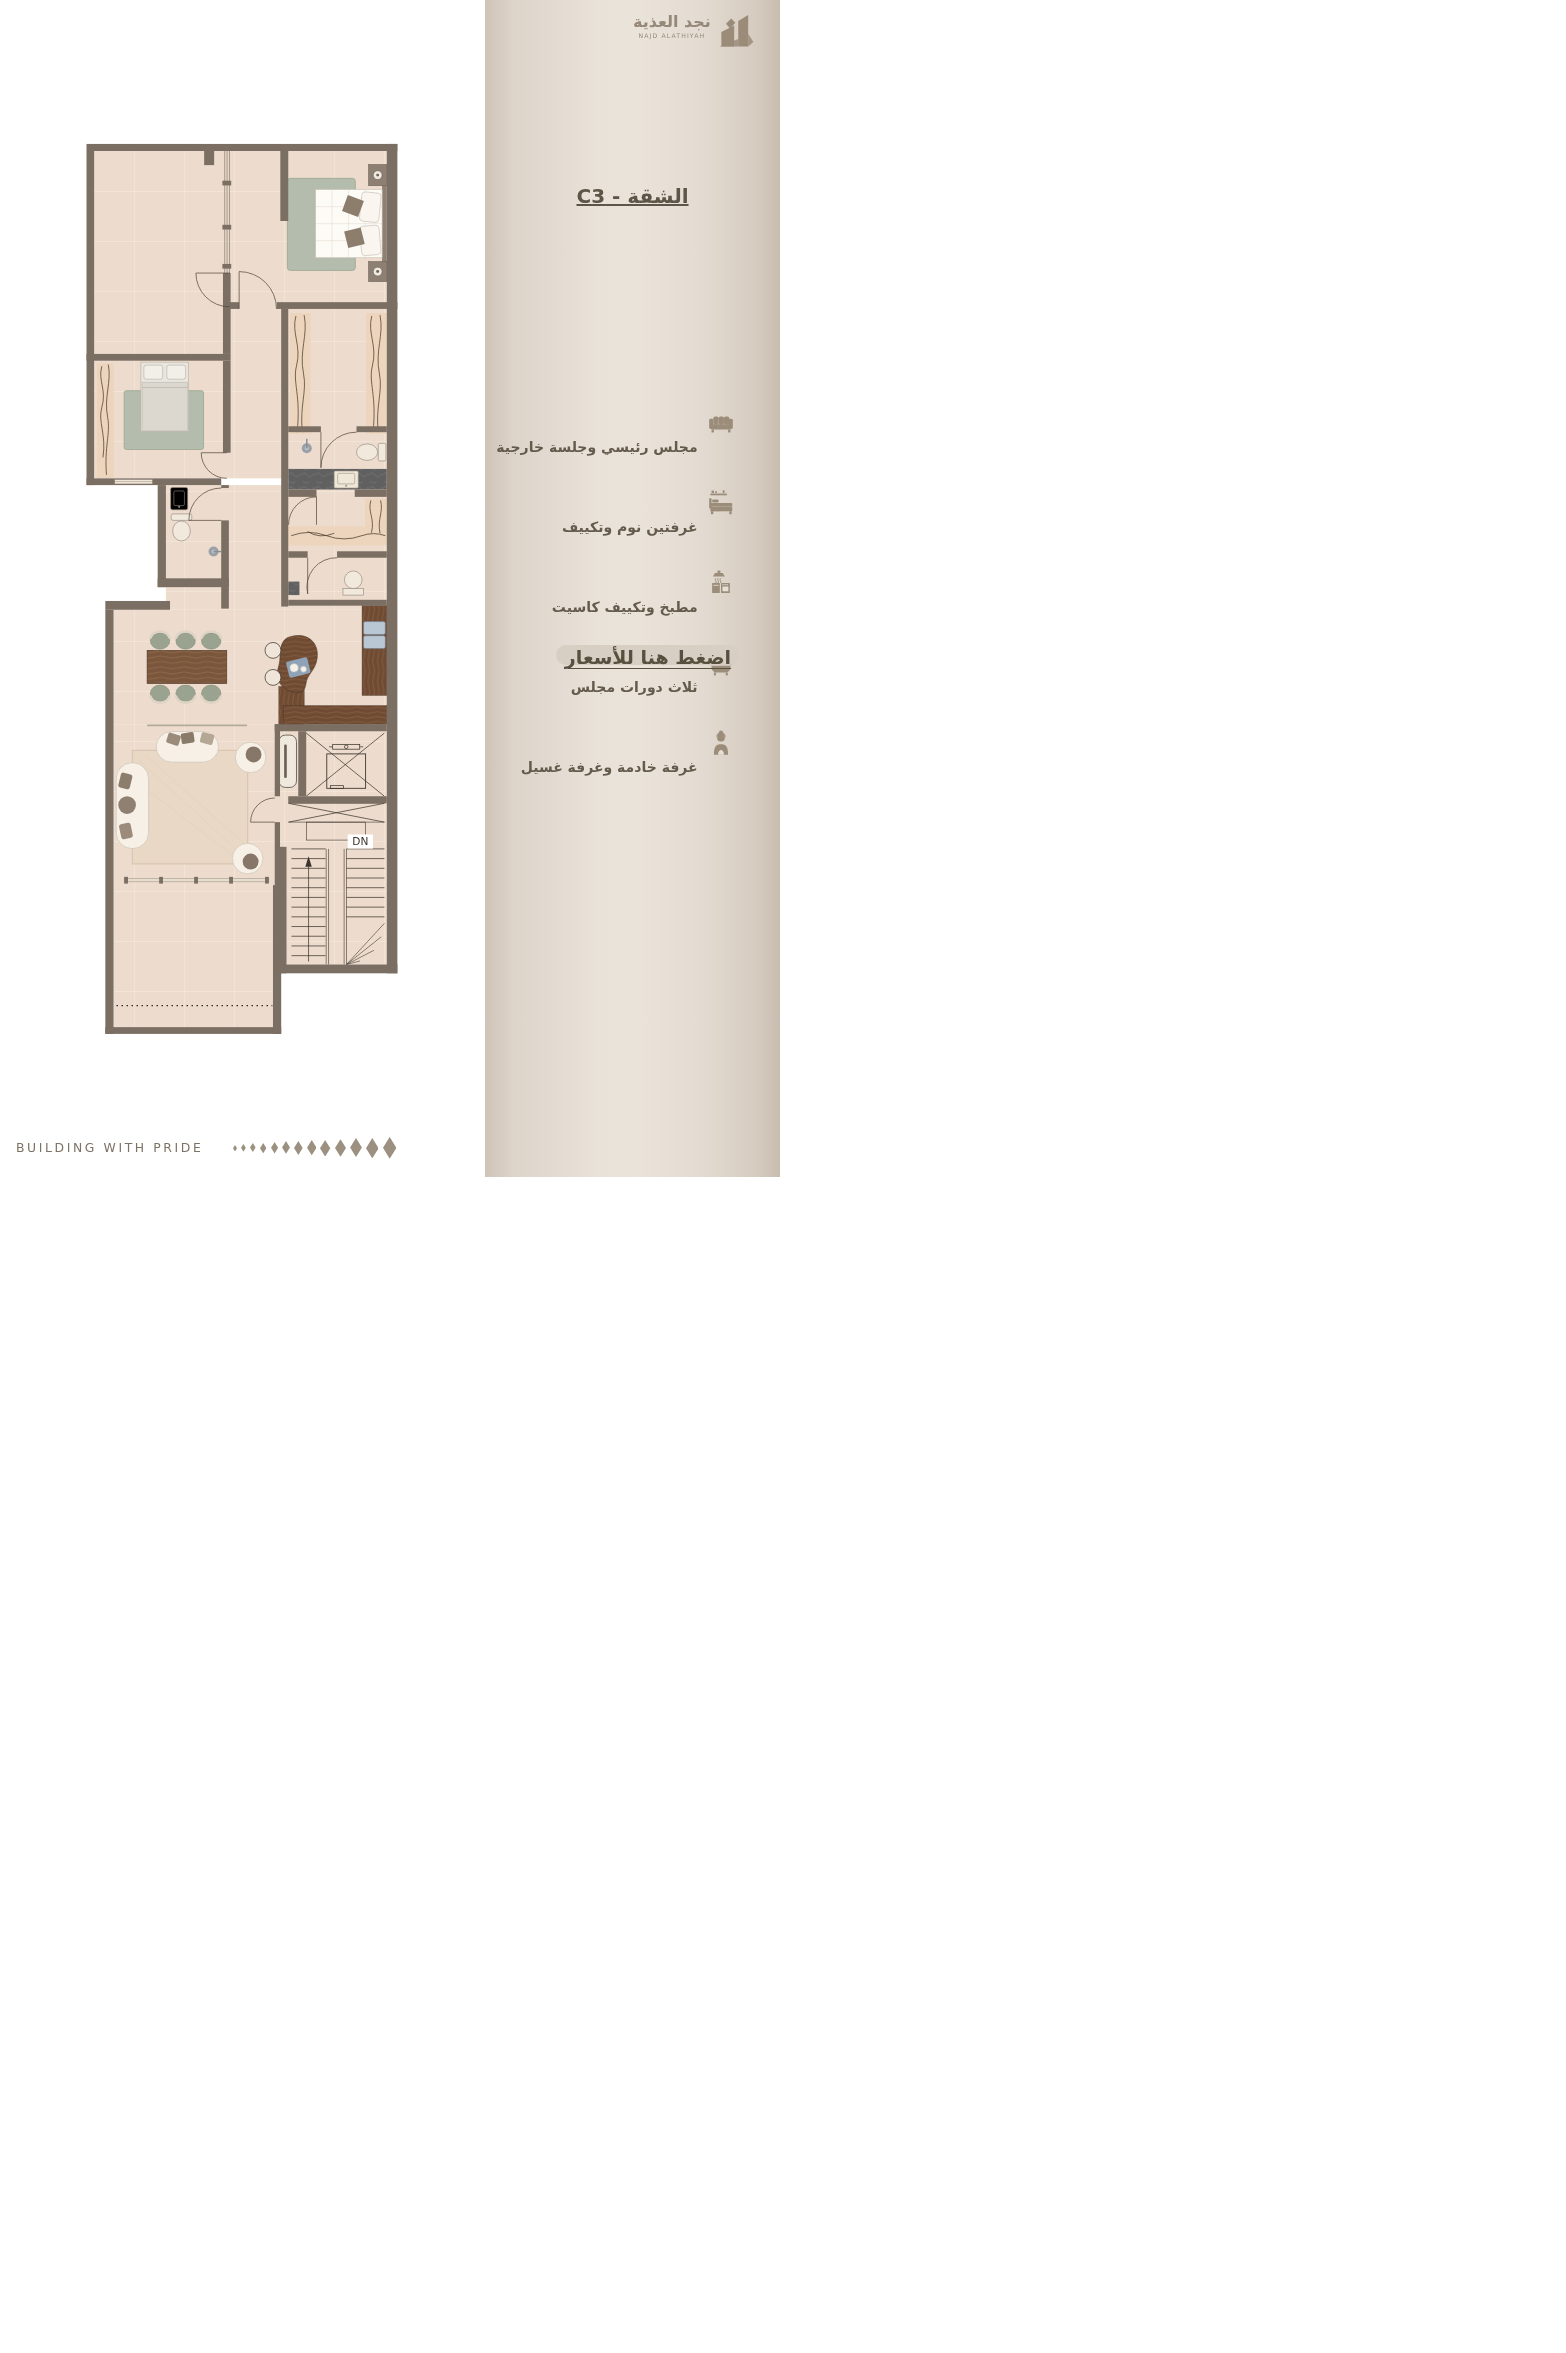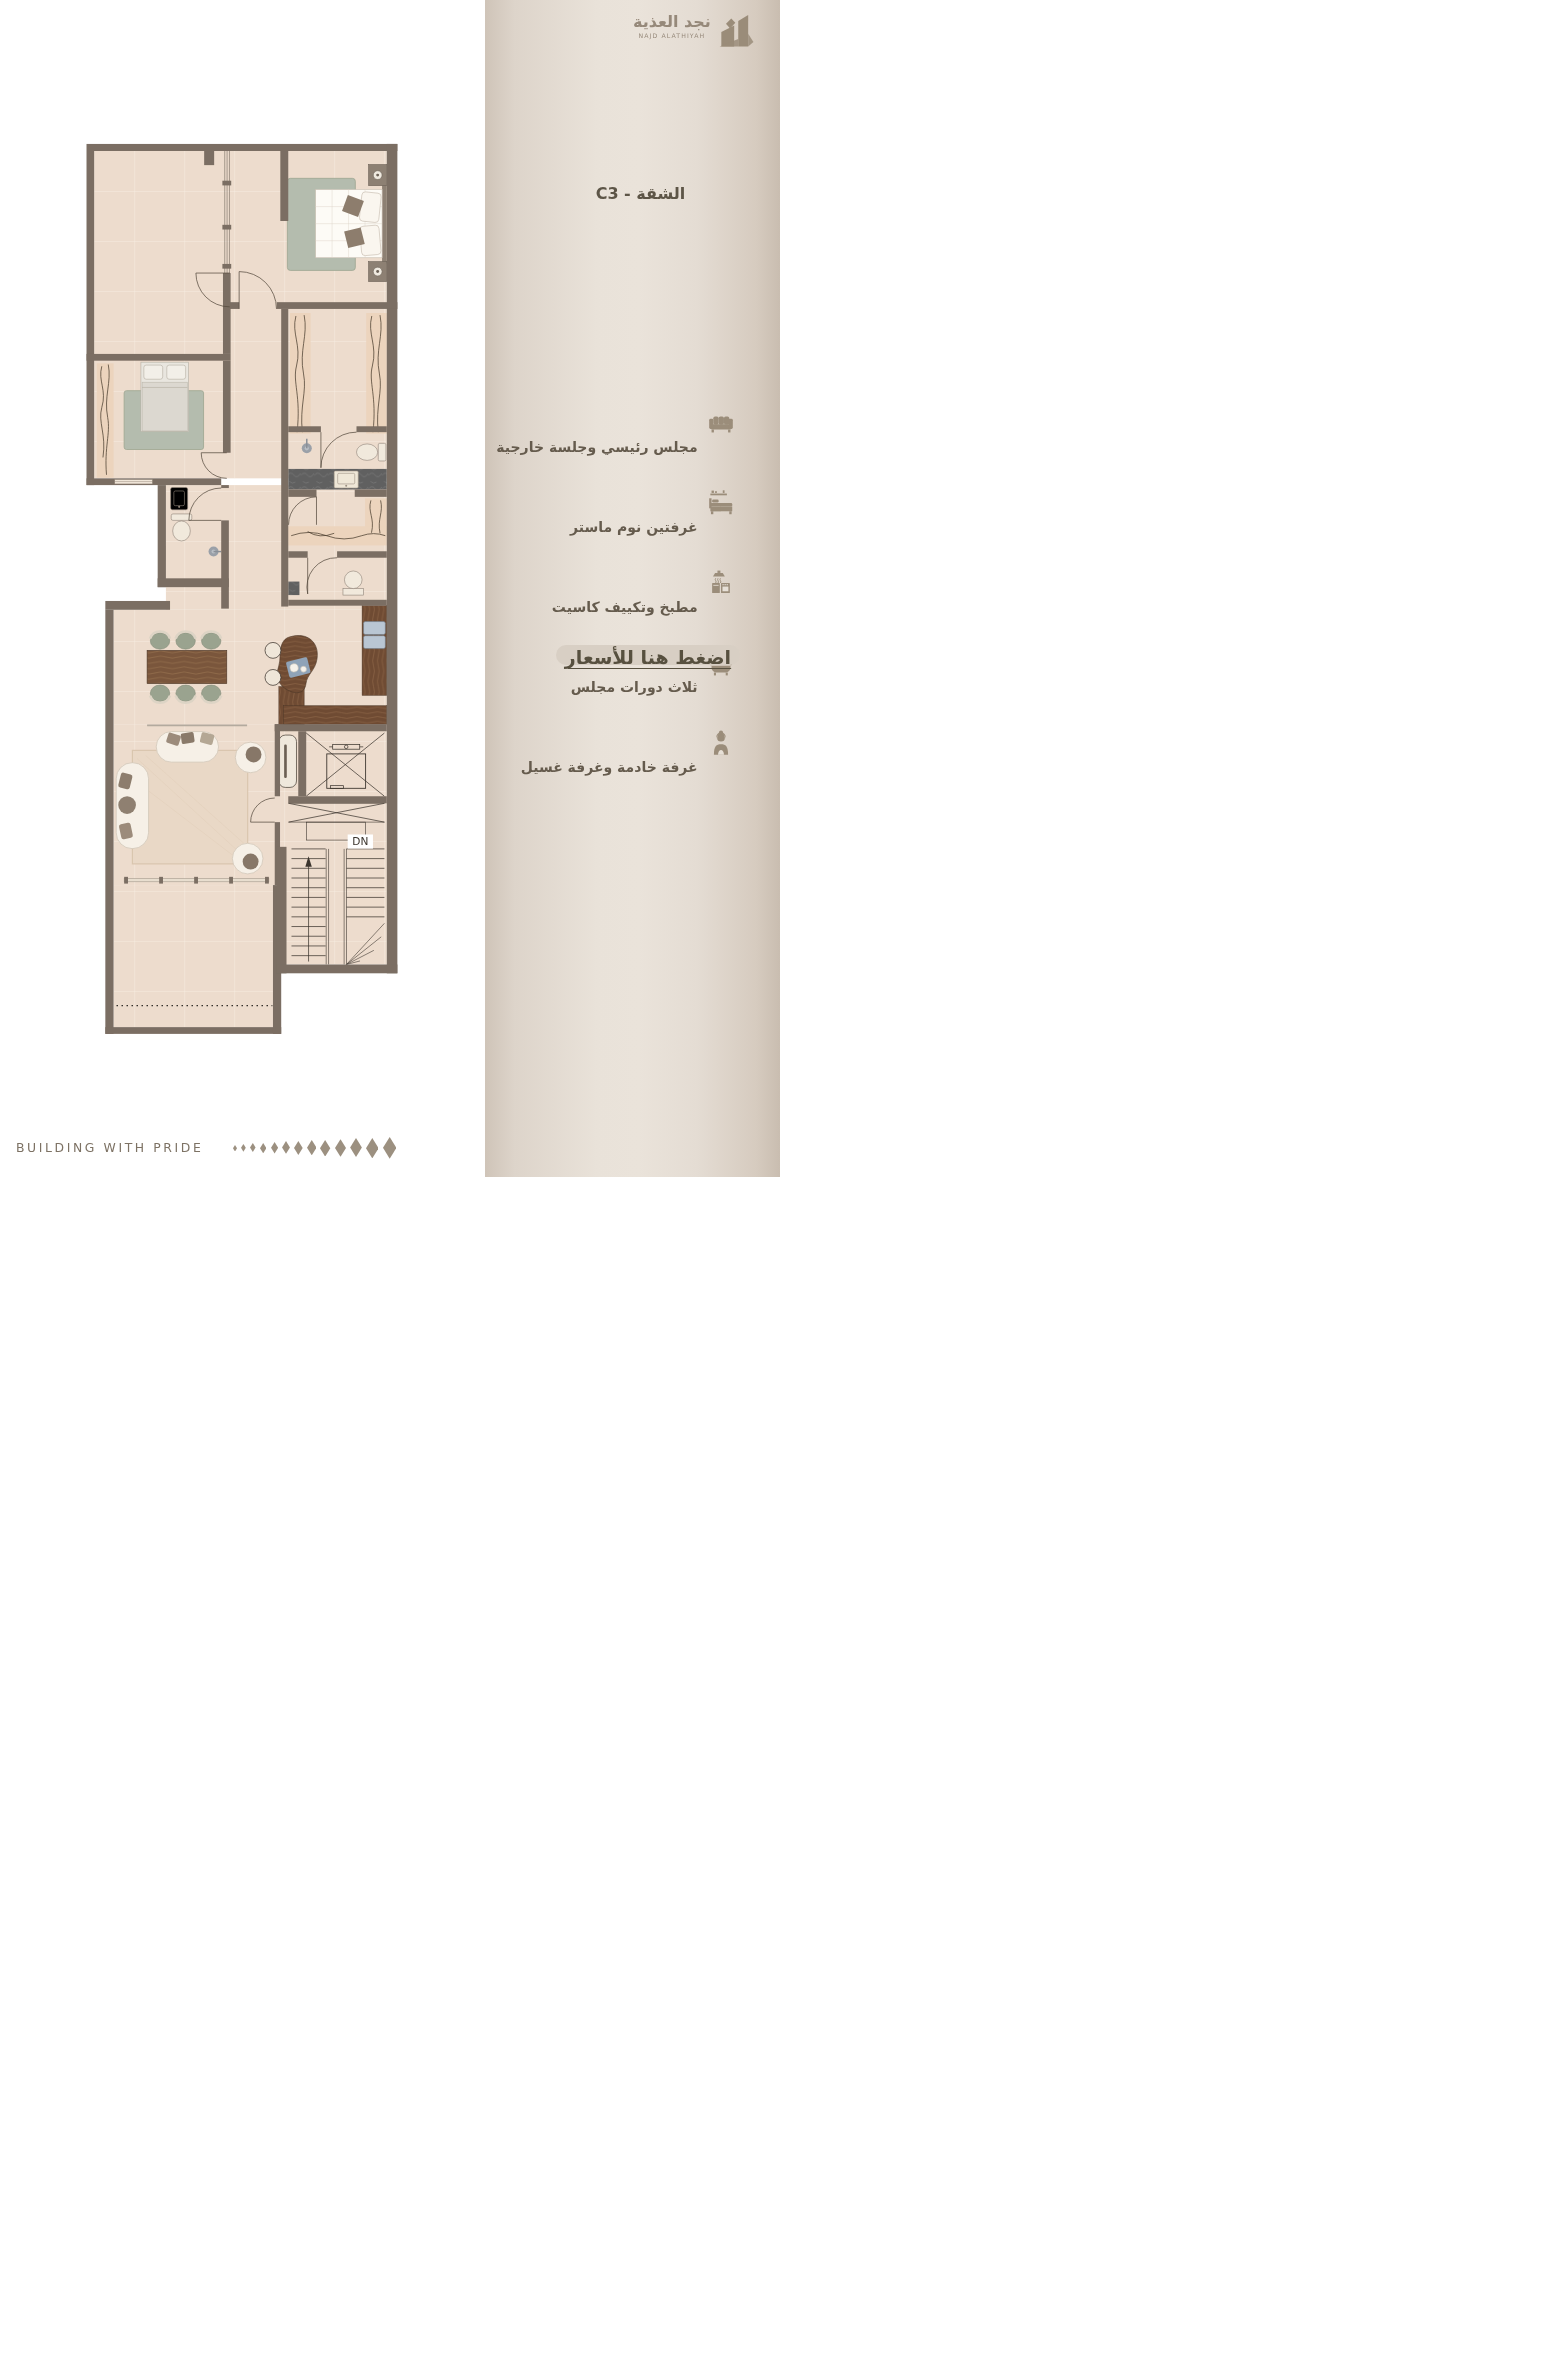--- a/index.html
+++ b/index.html
@@ -10,22 +10,22 @@
   .panel{position:absolute;left:485px;top:0;width:295px;height:1177px;
          background:linear-gradient(90deg,#cfc4b8 0%,#ddd4ca 10%,#e9e2d9 38%,#eae3da 52%,#e4dcd3 72%,#d6cbbf 92%,#c9bdb0 100%);}
 
   
   .logo{position:absolute;top:13px;right:26px;display:flex;align-items:flex-start;gap:8.2px;}
   .logo-txt{text-align:center;color:#96897a;padding-bottom:2.4px;}
   .logo-ar{font-size:16px;font-weight:bold;line-height:1.1;}
   .logo-en{font-size:6.2px;letter-spacing:1.1px;margin-top:1.8px;white-space:nowrap;}
 
   
-  .unit-title{position:absolute;top:184px;left:8px;width:100%;text-align:center;direction:rtl;
-              font-size:16px;font-weight:bold;color:#5d5547;}
+  .unit-title{position:absolute;top:184px;left:0;width:100%;text-align:center;direction:rtl;
+              font-size:20px;font-weight:bold;color:#5d5547;text-decoration:underline;}
   .area-lines{position:absolute;top:234px;right:56px;display:flex;flex-direction:column;gap:21px;
               direction:rtl;text-align:right;font-size:14px;font-weight:bold;color:#6b6152;}
 
   
   .features{position:absolute;top:391px;right:46px;display:flex;flex-direction:column;gap:16px;}
   .feature{display:flex;flex-direction:row;align-items:center;gap:9.4px;direction:rtl;
            font-size:14px;font-weight:bold;color:#655b4d;justify-content:flex-start;}
   .feature .f-icon{width:27px;height:27px;flex:0 0 27px;display:flex;align-items:center;justify-content:center;}
   .feature .f-icon svg{width:26px;height:26px;fill:#9b8d7a;}
   .f-text{white-space:nowrap;margin-top:48px;}
@@ -371,21 +371,21 @@
               <rect x="25" y="0.5" width="3" height="4.5"></rect>
               <rect x="2" y="14" width="4" height="17"></rect>
               <rect x="7" y="16" width="11" height="5" rx="2"></rect>
               <rect x="4" y="22" width="37" height="6" rx="2"></rect>
               <rect x="4" y="28" width="37" height="8"></rect>
               <polygon points="4,36 22,28 22,36" opacity="0.65"></polygon>
               <rect x="5" y="36" width="4" height="5"></rect>
               <rect x="36" y="36" width="4" height="5"></rect>
             </svg>
         </span>
-        <span class="f-text">غرفتين نوم ماستر</span>
+        <span class="f-text">غرفتين نوم وتكييف</span>
       </div>
 
       <div class="feature">
         <span class="f-icon">
           <svg viewBox="0 0 44 44">
               <rect x="16" y="1" width="5" height="4"></rect>
               <polygon points="12,5 25,5 28.5,11 8.5,11"></polygon>
               <path d="M13 14 q-1.5 2 0 4 q1.5 2 0 4 M17 14 q-1.5 2 0 4 q1.5 2 0 4 M21 14 q-1.5 2 0 4 q1.5 2 0 4" fill="none" stroke="#9b8d7a" stroke-width="1.6"></path>
               <rect x="7" y="22" width="13" height="17" rx="1"></rect>
               <rect x="22" y="22" width="15" height="17" rx="1"></rect>

